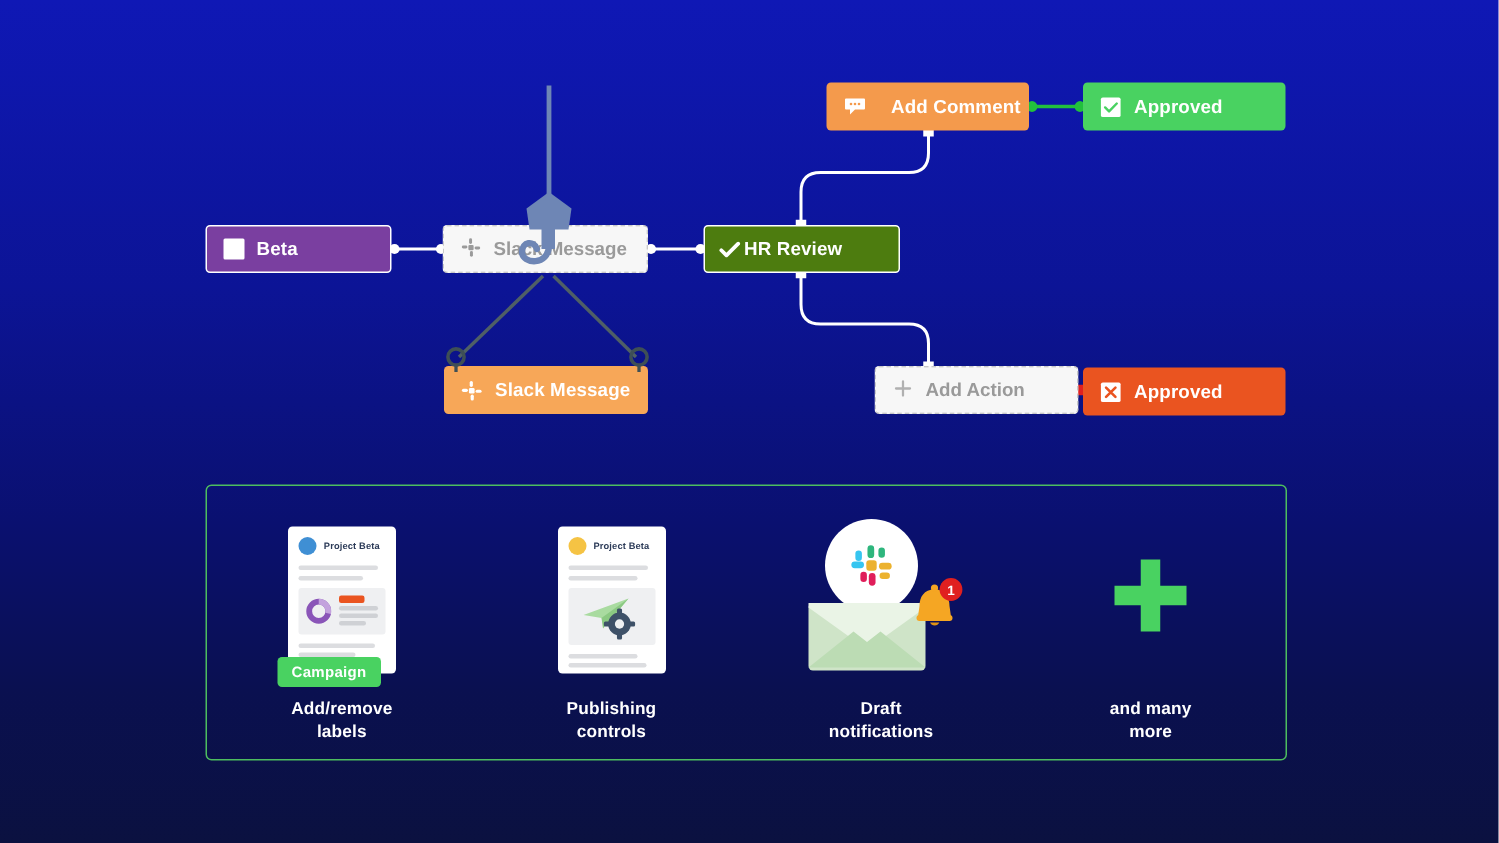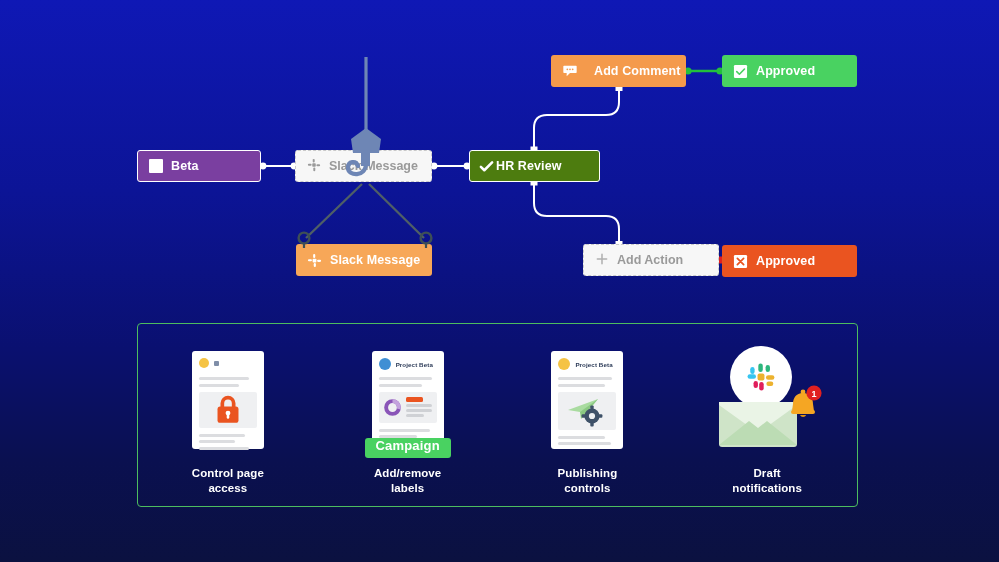--- a/index.html
+++ b/index.html
@@ -72,23 +72,23 @@
   }
 
   
   .doc { width:72px; background:#ffffff; border-radius:3px; padding:7px 7px 8px; position:relative; }
   .doc .line { height:3px; background:#dcdde0; border-radius:2px; margin-bottom:3.5px; }
   .doc .hdr { display:flex; align-items:center; gap:5px; margin-bottom:7px; }
   .doc .ttl { font-size:6.2px; font-weight:700; color:#2b3a57; letter-spacing:.1px;}
   .doc .panel { background:#eff0f2; border-radius:2px; margin:5px 0 6px; display:flex; align-items:center; justify-content:center; position:relative;}
   .avatar-c { width:12px;height:12px;border-radius:50%;flex:0 0 auto; }
   .campaign-tag {
-    position:absolute; left:-7px; bottom:-9px; width:86px; height:20px;
-    background:#49d261; border-radius:3px; color:#fff; font-size:13px; font-weight:700;
-    display:flex; justify-content:center; letter-spacing:.2px;
+    position:absolute; left:-7px; bottom:-9px; width:69px; height:20px;
+    background:#49d261; border-radius:3px; color:#fff; font-size:10px; font-weight:700;
+    display:flex; align-items:center; justify-content:center; letter-spacing:.2px;
   }
 </style>
 </head>
 <body>
 
 <div id="flow-canvas">
   <svg width="999" height="320">
 
     <line x1="262" y1="166" x2="295" y2="166" stroke="#ffffff" stroke-width="2"></line>
     <circle cx="263" cy="166" r="3.4" fill="#ffffff"></circle>
@@ -216,45 +216,20 @@
         <rect x="10.8" y="16.1" width="3.4" height="6.4" rx="1.7"></rect>
         <rect x="9" y="9" width="6" height="6" rx="1.4"></rect>
       </g>
     </svg>
   </span>
   <span>Slack Message</span>
 </div>
 
 <div class="features">
 
-  <div class="feature">
-    <div class="art">
-      <div class="doc" style="height:98px;">
-        <div class="hdr" style="margin-bottom:9px;">
-          <span style="width:10px;height:10px;border-radius:50%;background:#f5c344;display:inline-block;"></span>
-          <span style="width:5px;height:5px;background:#7f8ea8;display:inline-block;border-radius:1px;"></span>
-        </div>
-        <div class="line" style="width:86%"></div>
-        <div class="line" style="width:70%"></div>
-        <div class="panel" style="height:36px;">
-          <svg width="34" height="34" viewBox="0 0 24 24">
-            <path d="M8 10V7.2a4 4 0 018 0V10" fill="none" stroke="#ea5420" stroke-width="2.6"></path>
-            <rect x="4.6" y="9.6" width="14.8" height="11.4" rx="1.8" fill="#ea5420"></rect>
-            <circle cx="12" cy="14.2" r="1.7" fill="#ffffff"></circle>
-            <rect x="11.1" y="14.6" width="1.8" height="3.6" rx=".9" fill="#ffffff"></rect>
-          </svg>
-        </div>
-        <div class="line" style="width:80%"></div>
-        <div class="line" style="width:62%"></div>
-        <div class="line" style="width:86%;margin-bottom:0"></div>
-      </div>
-    </div>
-    <div class="cap">Control page
-access</div>
-  </div>
 
   <div class="feature">
     <div class="art">
       <div class="doc" style="height:98px;">
         <div class="hdr">
           <span class="avatar-c" style="background:#3f8fd4;"></span>
           <span class="ttl">Project Beta</span>
         </div>
         <div class="line" style="width:92%"></div>
         <div class="line" style="width:74%"></div>
@@ -341,14 +316,23 @@
           <circle cx="12" cy="2" r="2.4" fill="#f5a623"></circle>
           <circle cx="23" cy="3" r="7.6" fill="#e02020"></circle>
           <text x="23" y="6.6" font-family="'Liberation Sans',sans-serif" font-size="9" font-weight="700" fill="#ffffff" text-anchor="middle">1</text>
         </g>
       </svg>
     </div>
     <div class="cap">Draft
 notifications</div>
   </div>
 
+  <div class="feature">
+    <div class="art" style="align-items:center;">
+      <svg width="56" height="56" viewBox="0 0 56 56">
+        <path d="M21.5 4h13v17.5H52v13H34.5V52h-13V34.5H4v-13h17.5Z" fill="#49d261"></path>
+      </svg>
+    </div>
+    <div class="cap">and many
+more</div>
+  </div>
 
 </div>
 
 </body></html>

